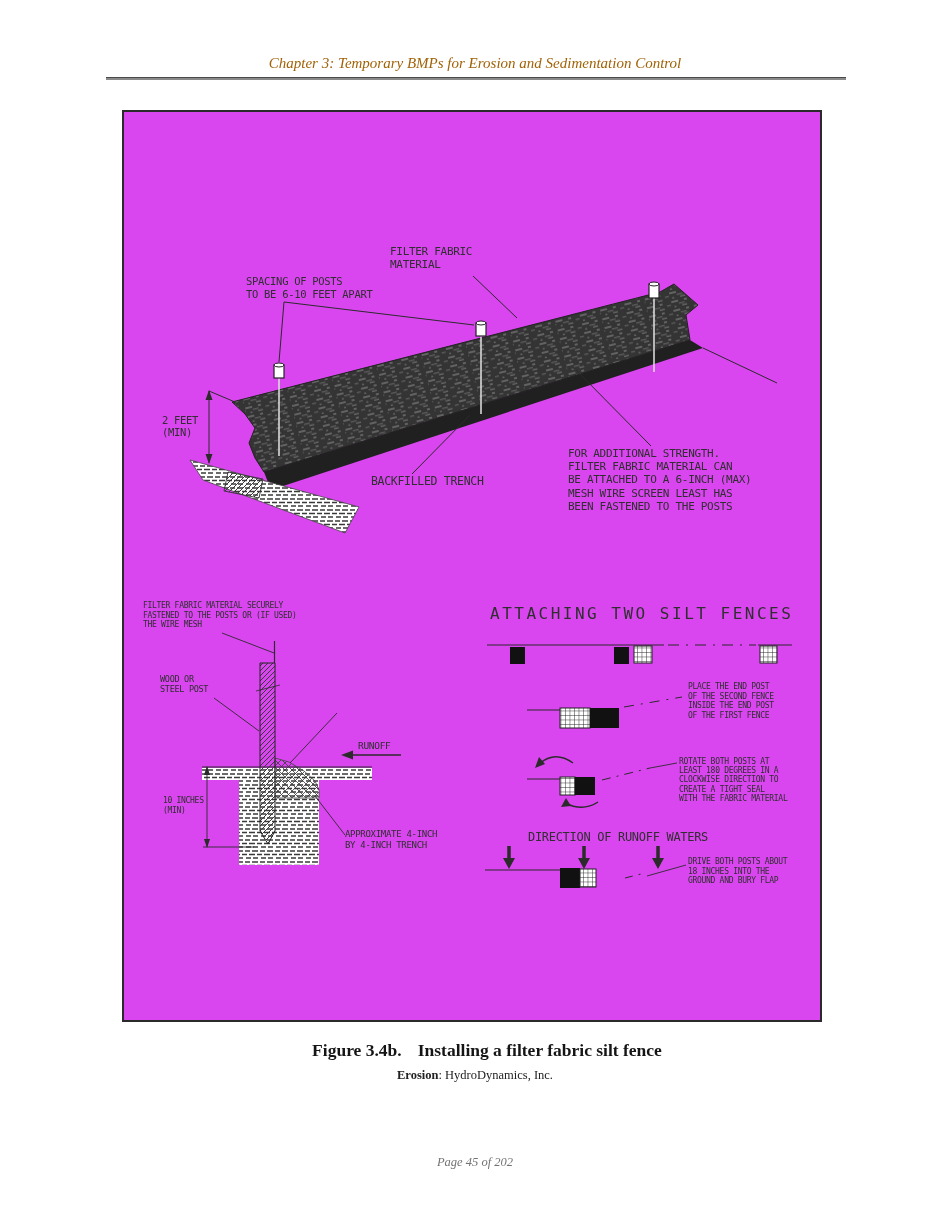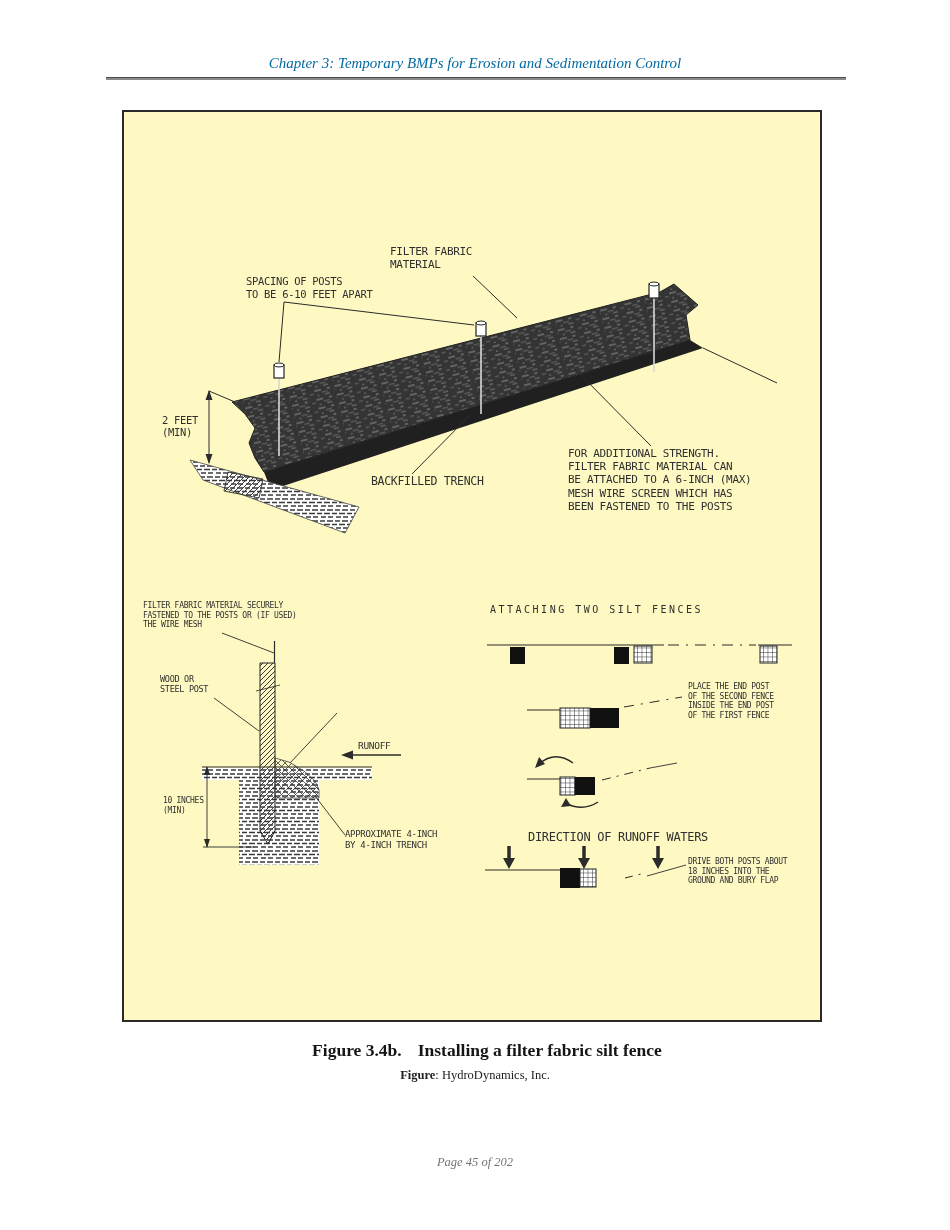--- a/index.html
+++ b/index.html
@@ -1,23 +1,23 @@
 <!DOCTYPE html>
 <html><head>
 <meta charset="utf-8">
 <style>
   html,body{margin:0;padding:0;background:#e8e8e8;}
   .page{position:relative;width:950px;height:1230px;background:#ffffff;margin:0 auto;overflow:hidden;
         font-family:"Liberation Serif", serif;color:#1c1c1c;}
   .hdr{position:absolute;top:55px;left:0;width:100%;text-align:center;
-       font-style:italic;font-size:15px;color:#0369a1;}
+       font-style:italic;font-size:15px;color:#a16207;}
   .hdr-rule{position:absolute;top:77px;left:106px;width:740px;height:2px;
        background:#8a8a8a;border-top:1.5px solid #4a4a4a;}
   .figure-box{position:absolute;left:122px;top:110px;width:700px;height:912px;
-       border:2px solid #2a2a2a;box-sizing:border-box;background:#fef9c3;}
+       border:2px solid #2a2a2a;box-sizing:border-box;background:#d946ef;}
   .figure-box svg{position:absolute;left:0;top:0;}
   .lbl{position:absolute;font-family:"DejaVu Sans Mono", monospace;color:#2f2f2f;
        white-space:nowrap;letter-spacing:-0.3px;}
   .lbl div{white-space:nowrap;}
   .caption{position:absolute;top:1040px;left:0;width:100%;text-align:center;
        font-weight:bold;font-size:17.5px;color:#151515;padding-left:12px;}
   .caption .gap{display:inline-block;width:16px;}
   .source{position:absolute;top:1068px;left:0;width:100%;text-align:center;font-size:12.5px;color:#222;}
   .footer{position:absolute;top:1155px;left:0;width:100%;text-align:center;
        font-style:italic;font-size:12.5px;color:#737373;}
@@ -186,21 +186,21 @@
     </div>
     <div class="lbl" style="left:38px;top:302px;font-size:10.5px;line-height:12px;">
       <div>2 FEET</div>
       <div>(MIN)</div>
     </div>
     <div class="lbl" style="left:247px;top:362px;font-size:11.5px;">BACKFILLED TRENCH</div>
     <div class="lbl" style="left:444px;top:335px;font-size:11px;line-height:13.2px;">
       <div>FOR ADDITIONAL STRENGTH.</div>
       <div>FILTER FABRIC MATERIAL CAN</div>
       <div>BE ATTACHED TO A 6-INCH (MAX)</div>
-      <div>MESH WIRE SCREEN WHICH HAS</div>
+      <div>MESH WIRE SCREEN LEAST HAS</div>
       <div>BEEN FASTENED TO THE POSTS</div>
     </div>
 
     <div class="lbl" style="left:19px;top:489px;font-size:8px;line-height:9.6px;">
       <div>FILTER FABRIC MATERIAL SECURELY</div>
       <div>FASTENED TO THE POSTS OR (IF USED)</div>
       <div>THE WIRE MESH</div>
     </div>
     <div class="lbl" style="left:36px;top:562px;font-size:8.5px;line-height:10px;">
       <div>WOOD OR</div>
@@ -209,39 +209,46 @@
     <div class="lbl" style="left:234px;top:628px;font-size:9.5px;">RUNOFF</div>
     <div class="lbl" style="left:39px;top:684px;font-size:8px;line-height:9.5px;">
       <div>10 INCHES</div>
       <div>(MIN)</div>
     </div>
     <div class="lbl" style="left:221px;top:717px;font-size:9px;line-height:11px;">
       <div>APPROXIMATE 4-INCH</div>
       <div>BY 4-INCH TRENCH</div>
     </div>
 
-    <div class="lbl" style="left:366px;top:492px;font-size:10px;letter-spacing:2.5px;">ATTACHING TWO SILT FENCES</div>
+    <div class="lbl" style="left:366px;top:492px;font-size:16px;letter-spacing:2.5px;">ATTACHING TWO SILT FENCES</div>
     <div class="lbl" style="left:564px;top:570px;font-size:8px;line-height:9.6px;">
       <div>PLACE THE END POST</div>
       <div>OF THE SECOND FENCE</div>
       <div>INSIDE THE END POST</div>
       <div>OF THE FIRST FENCE</div>
     </div>
+    <div class="lbl" style="left:555px;top:645px;font-size:8px;line-height:9.2px;">
+      <div>ROTATE BOTH POSTS AT</div>
+      <div>LEAST 180 DEGREES IN A</div>
+      <div>CLOCKWISE DIRECTION TO</div>
+      <div>CREATE A TIGHT SEAL</div>
+      <div>WITH THE FABRIC MATERIAL</div>
+    </div>
     <div class="lbl" style="left:404px;top:718px;font-size:12px;">DIRECTION OF RUNOFF WATERS</div>
     <div class="lbl" style="left:564px;top:745px;font-size:8px;line-height:9.6px;">
       <div>DRIVE BOTH POSTS ABOUT</div>
       <div>18 INCHES INTO THE</div>
       <div>GROUND AND BURY FLAP</div>
     </div>
 
   </div>
 
   <div class="caption">
     <span>Figure 3.4b.</span><span class="gap"></span><span>Installing a filter fabric silt fence</span>
   </div>
 
   <div class="source">
-    <b>Figure</b><span>: HydroDynamics, Inc.</span>
+    <b>Erosion</b><span>: HydroDynamics, Inc.</span>
   </div>
 
   <div class="footer">Page 45 of 202</div>
 
 </div>
 
 </body></html>

